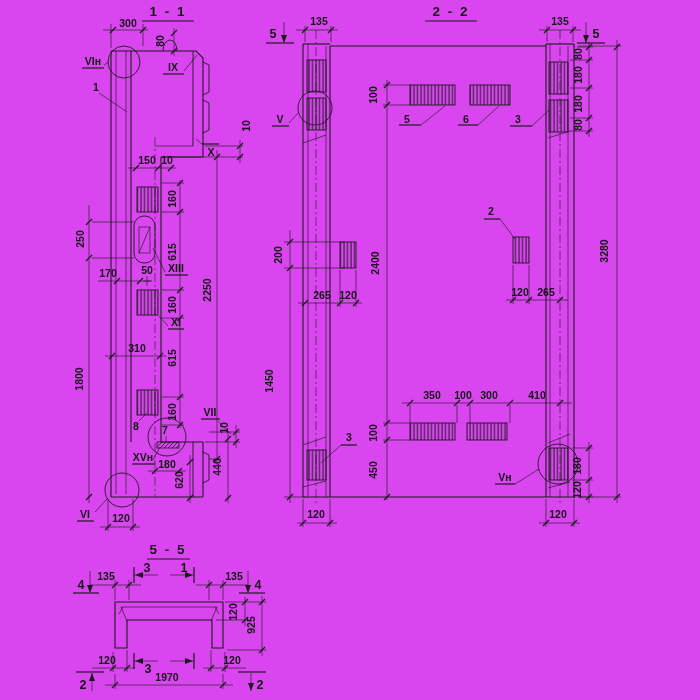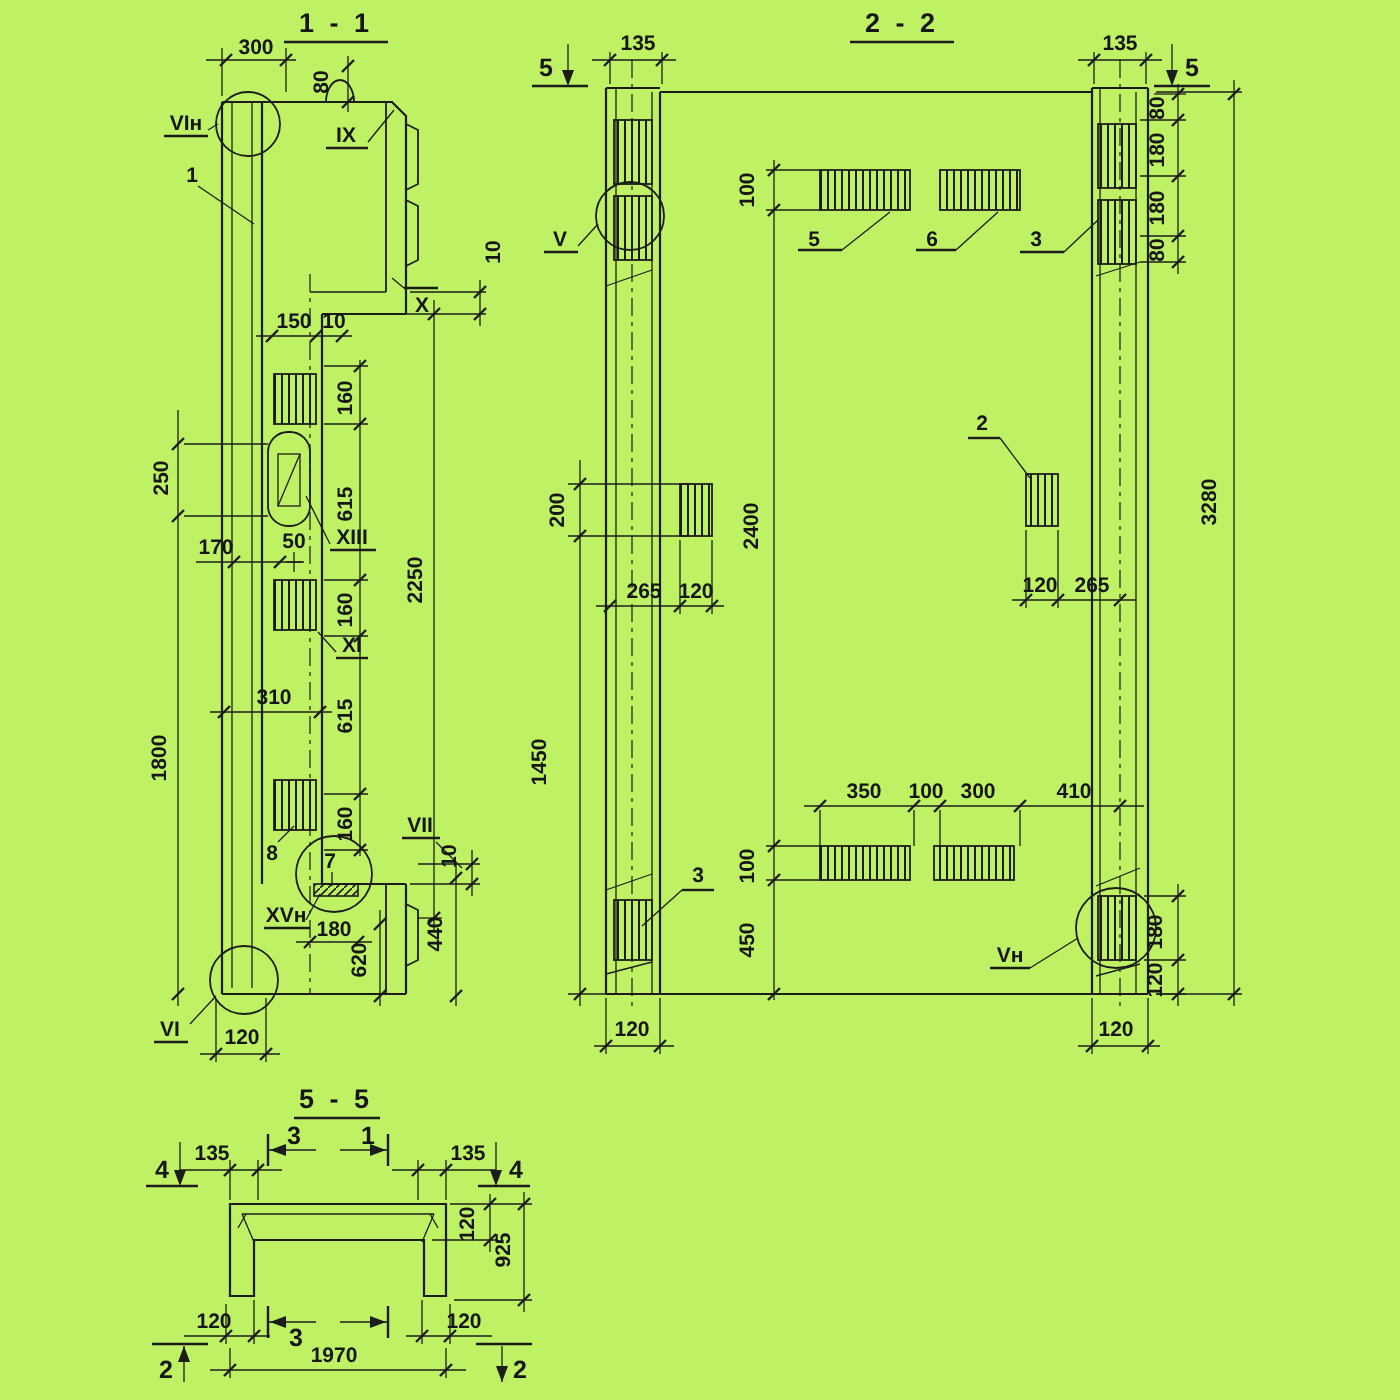--- a/index.html
+++ b/index.html
@@ -1,16 +1,16 @@
 <!DOCTYPE html>
 <html><head>
 <meta charset="utf-8">
 <style>
   html,body{margin:0;padding:0;background:#e8e8e6;}
-  .page{width:700px;height:700px;background:#bef264;position:relative;overflow:hidden;}
+  .page{width:700px;height:700px;background:#d946ef;position:relative;overflow:hidden;}
   svg{display:block;}
   svg text{font:bold 10.5px "Liberation Sans",sans-serif;fill:#161616;}
   svg text.ttl{font-size:13.5px;letter-spacing:2px;}
   svg text.sec{font-size:12.5px;}
   .o{fill:none;stroke:#1c1c1c;stroke-width:1.1;}
   .o2{fill:none;stroke:#1c1c1c;stroke-width:.9;}
   .t{fill:none;stroke:#1c1c1c;stroke-width:.65;}
   .k{stroke:#1c1c1c;stroke-width:1.2;}
   .cl{fill:none;stroke:#1c1c1c;stroke-width:.6;stroke-dasharray:9 3 2 3;}
   .hb{fill:url(#hv);stroke:#1c1c1c;stroke-width:.9;}

